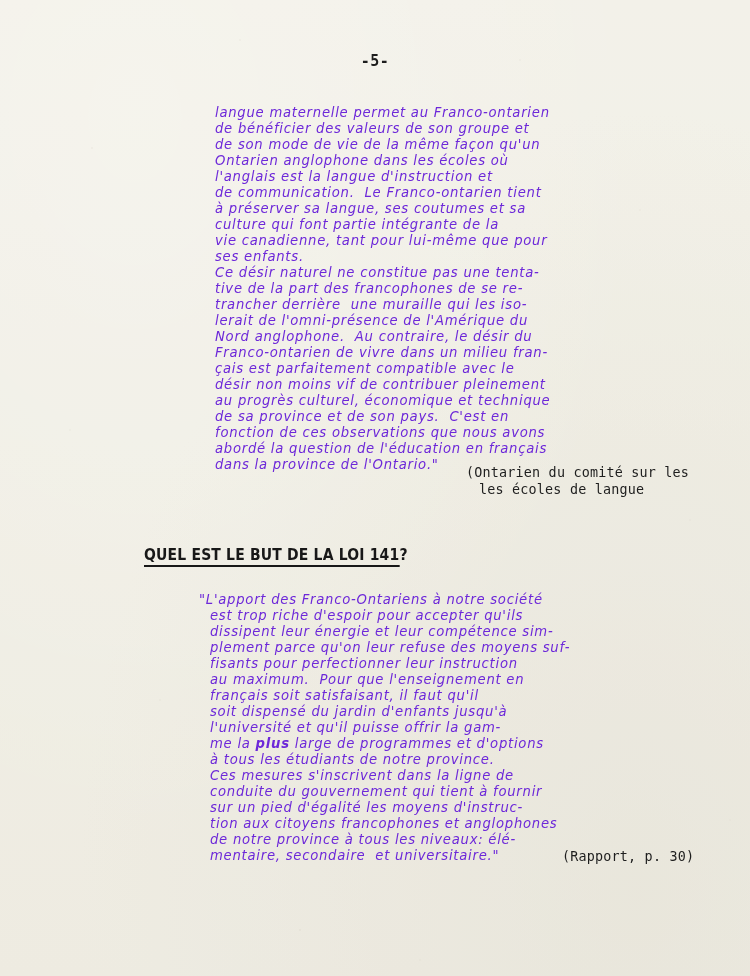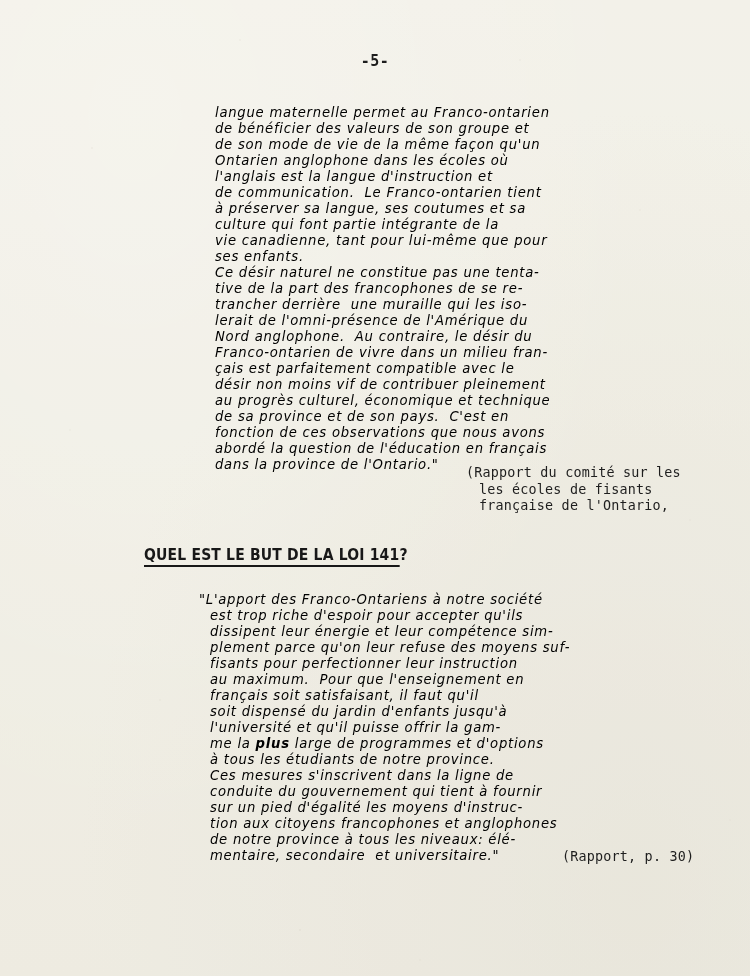--- a/index.html
+++ b/index.html
@@ -48,21 +48,21 @@
   }
 
   
   .quote-block {
     position: absolute;
     font-family: "DejaVu Sans", "Liberation Sans", sans-serif;
     font-style: italic;
     font-size: 13.2px;
     line-height: 16px;
     letter-spacing: 0.75px;
-    color: #000000;
+    color: #6d28d9;
     white-space: pre;
   }
   .quote-block .ln { display: block; }
   .quote-block .ln b { font-weight: 700; }
 
   #quote-one { left: 215px; top: 105px; }
   #quote-two { left: 210px; top: 592px; }
   #quote-two .hang { margin-left: -11px; }
 
   
@@ -117,21 +117,21 @@
         <circle cx="420" cy="960" r="0.8"></circle>
       <circle cx="730" cy="820" r="0.7"></circle>
         <circle cx="240" cy="40" r="0.7"></circle>
     </g>
   </svg>
 
   <div class="page-number">-5-</div>
 
   <div class="quote-block" id="quote-one"><span class="ln">langue maternelle permet au Franco-ontarien</span><span class="ln">de bénéficier des valeurs de son groupe et</span><span class="ln">de son mode de vie de la même façon qu'un</span><span class="ln">Ontarien anglophone dans les écoles où</span><span class="ln">l'anglais est la langue d'instruction et</span><span class="ln">de communication.  Le Franco-ontarien tient</span><span class="ln">à préserver sa langue, ses coutumes et sa</span><span class="ln">culture qui font partie intégrante de la</span><span class="ln">vie canadienne, tant pour lui-même que pour</span><span class="ln">ses enfants.</span><span class="ln">Ce désir naturel ne constitue pas une tenta-</span><span class="ln">tive de la part des francophones de se re-</span><span class="ln">trancher derrière  une muraille qui les iso-</span><span class="ln">lerait de l'omni-présence de l'Amérique du</span><span class="ln">Nord anglophone.  Au contraire, le désir du</span><span class="ln">Franco-ontarien de vivre dans un milieu fran-</span><span class="ln">çais est parfaitement compatible avec le</span><span class="ln">désir non moins vif de contribuer pleinement</span><span class="ln">au progrès culturel, économique et technique</span><span class="ln">de sa province et de son pays.  C'est en</span><span class="ln">fonction de ces observations que nous avons</span><span class="ln">abordé la question de l'éducation en français</span><span class="ln">dans la province de l'Ontario."</span></div>
 
-  <div class="attribution" id="attribution-one"><span class="ln">(Rapport du comité sur les</span><span class="ln">les écoles de fisants</span><span class="ln">française de l'Ontario,</span></div>
+  <div class="attribution" id="attribution-one"><span class="ln">(Ontarien du comité sur les</span><span class="ln">les écoles de langue</span></div>
 
   <div class="heading"><span class="underlined">QUEL EST LE BUT DE LA LOI 141</span><span>?</span></div>
 
   <div class="quote-block" id="quote-two"><span class="ln hang">"L'apport des Franco-Ontariens à notre société</span><span class="ln">est trop riche d'espoir pour accepter qu'ils</span><span class="ln">dissipent leur énergie et leur compétence sim-</span><span class="ln">plement parce qu'on leur refuse des moyens suf-</span><span class="ln">fisants pour perfectionner leur instruction</span><span class="ln">au maximum.  Pour que l'enseignement en</span><span class="ln">français soit satisfaisant, il faut qu'il</span><span class="ln">soit dispensé du jardin d'enfants jusqu'à</span><span class="ln">l'université et qu'il puisse offrir la gam-</span><span class="ln">me la <b>plus</b> large de programmes et d'options</span><span class="ln">à tous les étudiants de notre province.</span><span class="ln">Ces mesures s'inscrivent dans la ligne de</span><span class="ln">conduite du gouvernement qui tient à fournir</span><span class="ln">sur un pied d'égalité les moyens d'instruc-</span><span class="ln">tion aux citoyens francophones et anglophones</span><span class="ln">de notre province à tous les niveaux: élé-</span><span class="ln">mentaire, secondaire  et universitaire."</span></div>
 
   <div class="attribution" id="attribution-two"><span class="ln">(Rapport, p. 30)</span></div>
 
 </div>
 
 </body></html>

